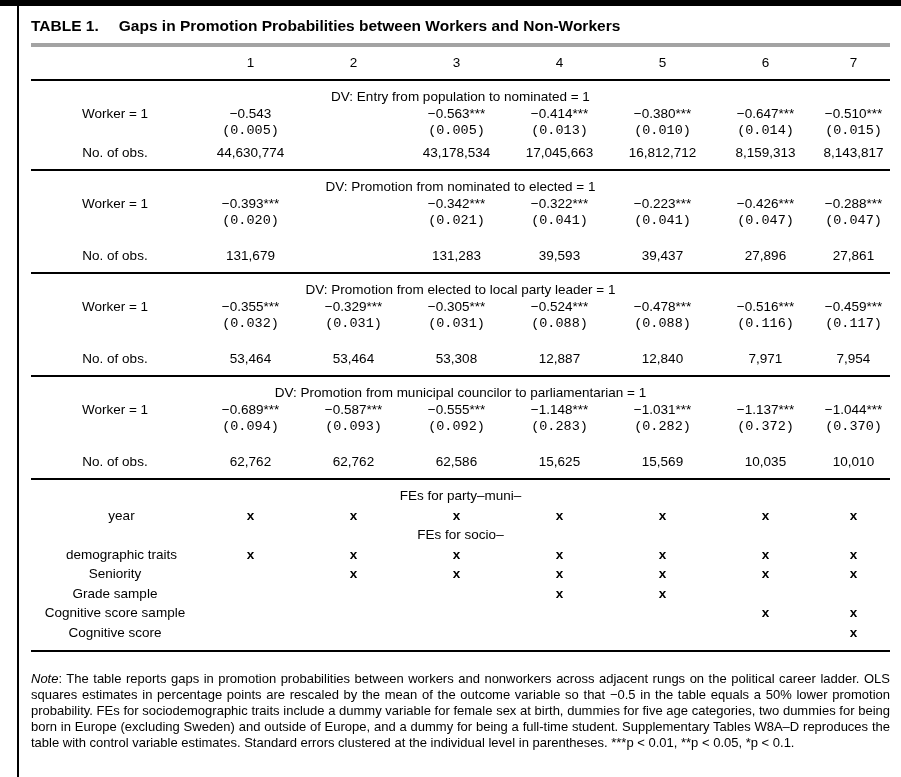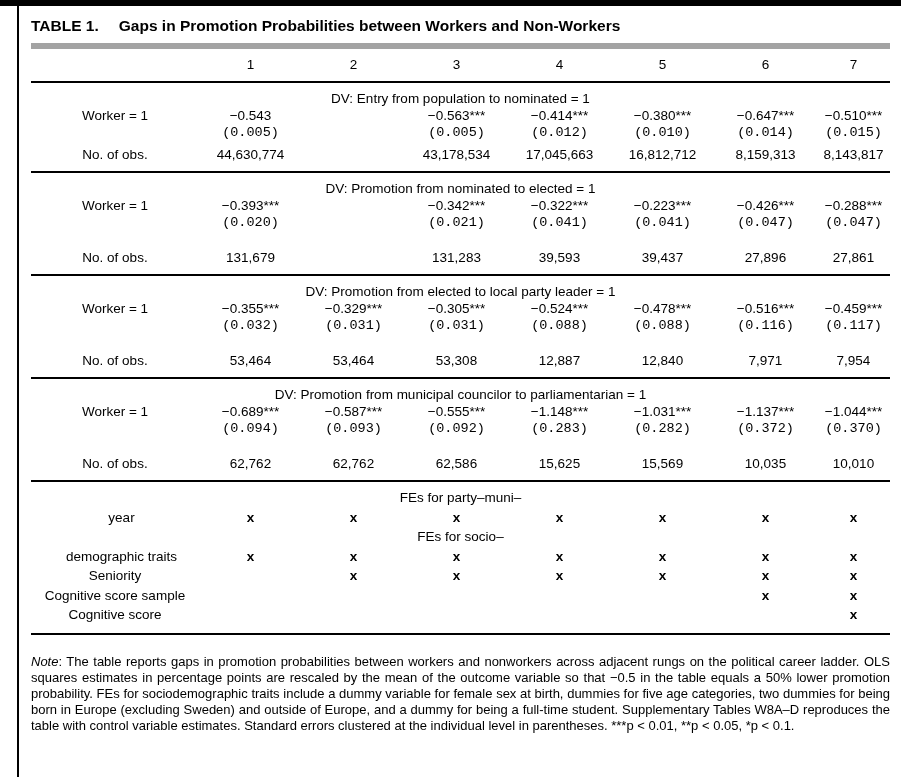--- a/index.html
+++ b/index.html
@@ -8,21 +8,21 @@
     background:#ffffff;color:#000;
     font-family:"Liberation Sans", sans-serif;
     -webkit-font-smoothing:antialiased;
   }
   .top-bar{position:absolute;top:0;left:0;width:901px;height:6px;background:#000;}
   .left-line{position:absolute;top:6px;left:17px;width:2px;height:771px;background:#000;}
   .content{position:absolute;left:31px;top:6px;width:859px;}
 
   .title{
     font-weight:bold;font-size:15.5px;line-height:19px;
-    padding:10px 0 8px 0;border-bottom:6px solid #a3a3a3;
+    padding:10px 0 8px 0;border-bottom:4px solid #a3a3a3;
   }
   .title .t-label{margin-right:20px;}
 
   table.results{
     border-collapse:collapse;width:859px;table-layout:fixed;
     font-size:13.5px;line-height:17px;
   }
   table.results td{padding:0;vertical-align:bottom;overflow:visible;white-space:nowrap;}
   td.lbl{text-align:center;margin-left:28px;}
   td.num{text-align:center;}
@@ -91,21 +91,21 @@
           <td class="num">−0.414***</td>
           <td class="num">−0.380***</td>
           <td class="num">−0.647***</td>
           <td class="num">−0.510***</td>
         </tr>
         <tr class="se">
           <td class="lbl"></td>
           <td class="num">(0.005)</td>
           <td class="num"></td>
           <td class="num">(0.005)</td>
-          <td class="num">(0.012)</td>
+          <td class="num">(0.013)</td>
           <td class="num">(0.010)</td>
           <td class="num">(0.014)</td>
           <td class="num">(0.015)</td>
         </tr>
         <tr class="obs">
           <td class="lbl">No. of obs.</td>
           <td class="num">44,630,774</td>
           <td class="num"></td>
           <td class="num">43,178,534</td>
           <td class="num">17,045,663</td>
@@ -263,20 +263,30 @@
           <td class="lbl">Seniority</td>
           <td class="num mark"></td>
           <td class="num mark">x</td>
           <td class="num mark">x</td>
           <td class="num mark">x</td>
           <td class="num mark">x</td>
           <td class="num mark">x</td>
           <td class="num mark">x</td>
         </tr>
         <tr class="ctrl">
+          <td class="lbl">Grade sample</td>
+          <td class="num mark"></td>
+          <td class="num mark"></td>
+          <td class="num mark"></td>
+          <td class="num mark">x</td>
+          <td class="num mark">x</td>
+          <td class="num mark"></td>
+          <td class="num mark"></td>
+        </tr>
+        <tr class="ctrl">
           <td class="lbl">Cognitive score sample</td>
           <td class="num mark"></td>
           <td class="num mark"></td>
           <td class="num mark"></td>
           <td class="num mark"></td>
           <td class="num mark"></td>
           <td class="num mark">x</td>
           <td class="num mark">x</td>
         </tr>
         <tr class="ctrl ctrl-last">

